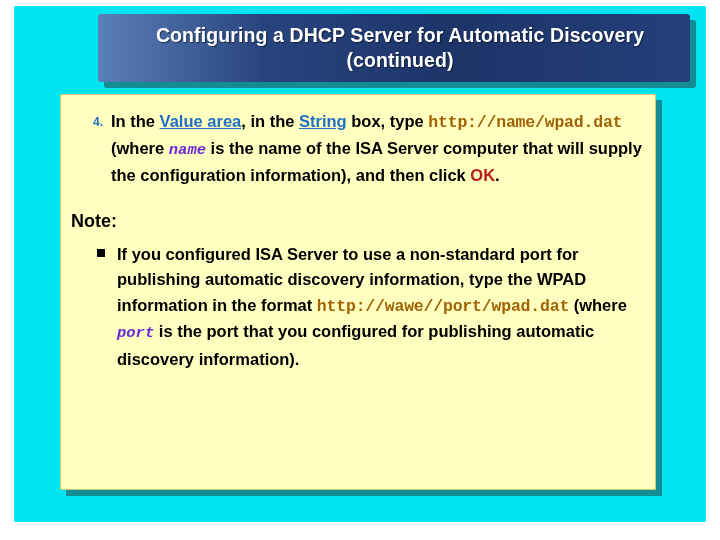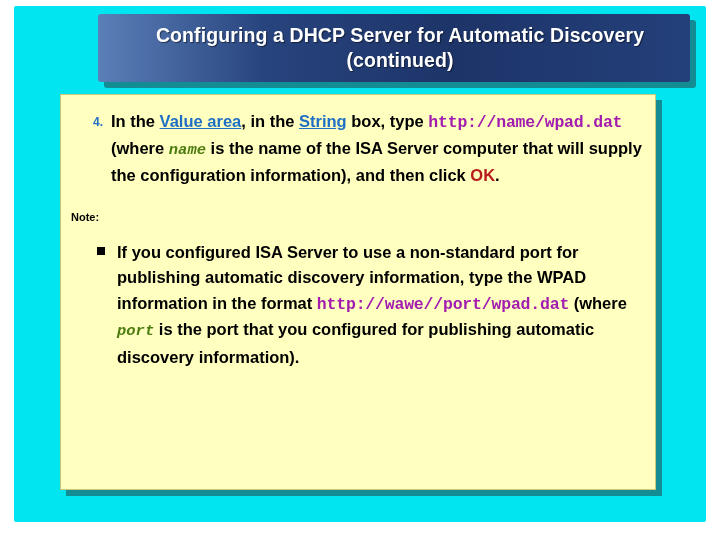--- a/index.html
+++ b/index.html
@@ -122,49 +122,49 @@
     font-weight: bold;
     color: #000000;
     line-height: 25.5px;
   }
   .accent {
     color: #1f6fc4;
     text-decoration: underline;
   }
   .mono {
     font-family: "Liberation Mono", monospace;
-    color: #a21caf;
+    color: #a16207;
     font-weight: bold;
     font-size: 16.5px;
     letter-spacing: -0.2px;
   }
   .mono-ital {
     font-family: "Liberation Mono", monospace;
-    color: #4d7c0f;
+    color: #6d28d9;
     font-weight: bold;
     font-style: italic;
     font-size: 15.5px;
   }
   .ok-word {
     color: #b91c1c;
     font-weight: bold;
   }
 
   .note-label {
     margin-top: 22px;
     margin-left: 4px;
-    font-size: 11px;
+    font-size: 18px;
     font-weight: bold;
     color: #000000;
   }
 
   .bullet-item {
     display: flex;
     align-items: flex-start;
-    margin-top: 17px;
+    margin-top: 10px;
   }
   .bullet-mark {
     width: 50px;
     flex: 0 0 50px;
     text-align: right;
     padding-right: 12px;
     box-sizing: border-box;
     line-height: 26px;
   }
   .bullet-square {

